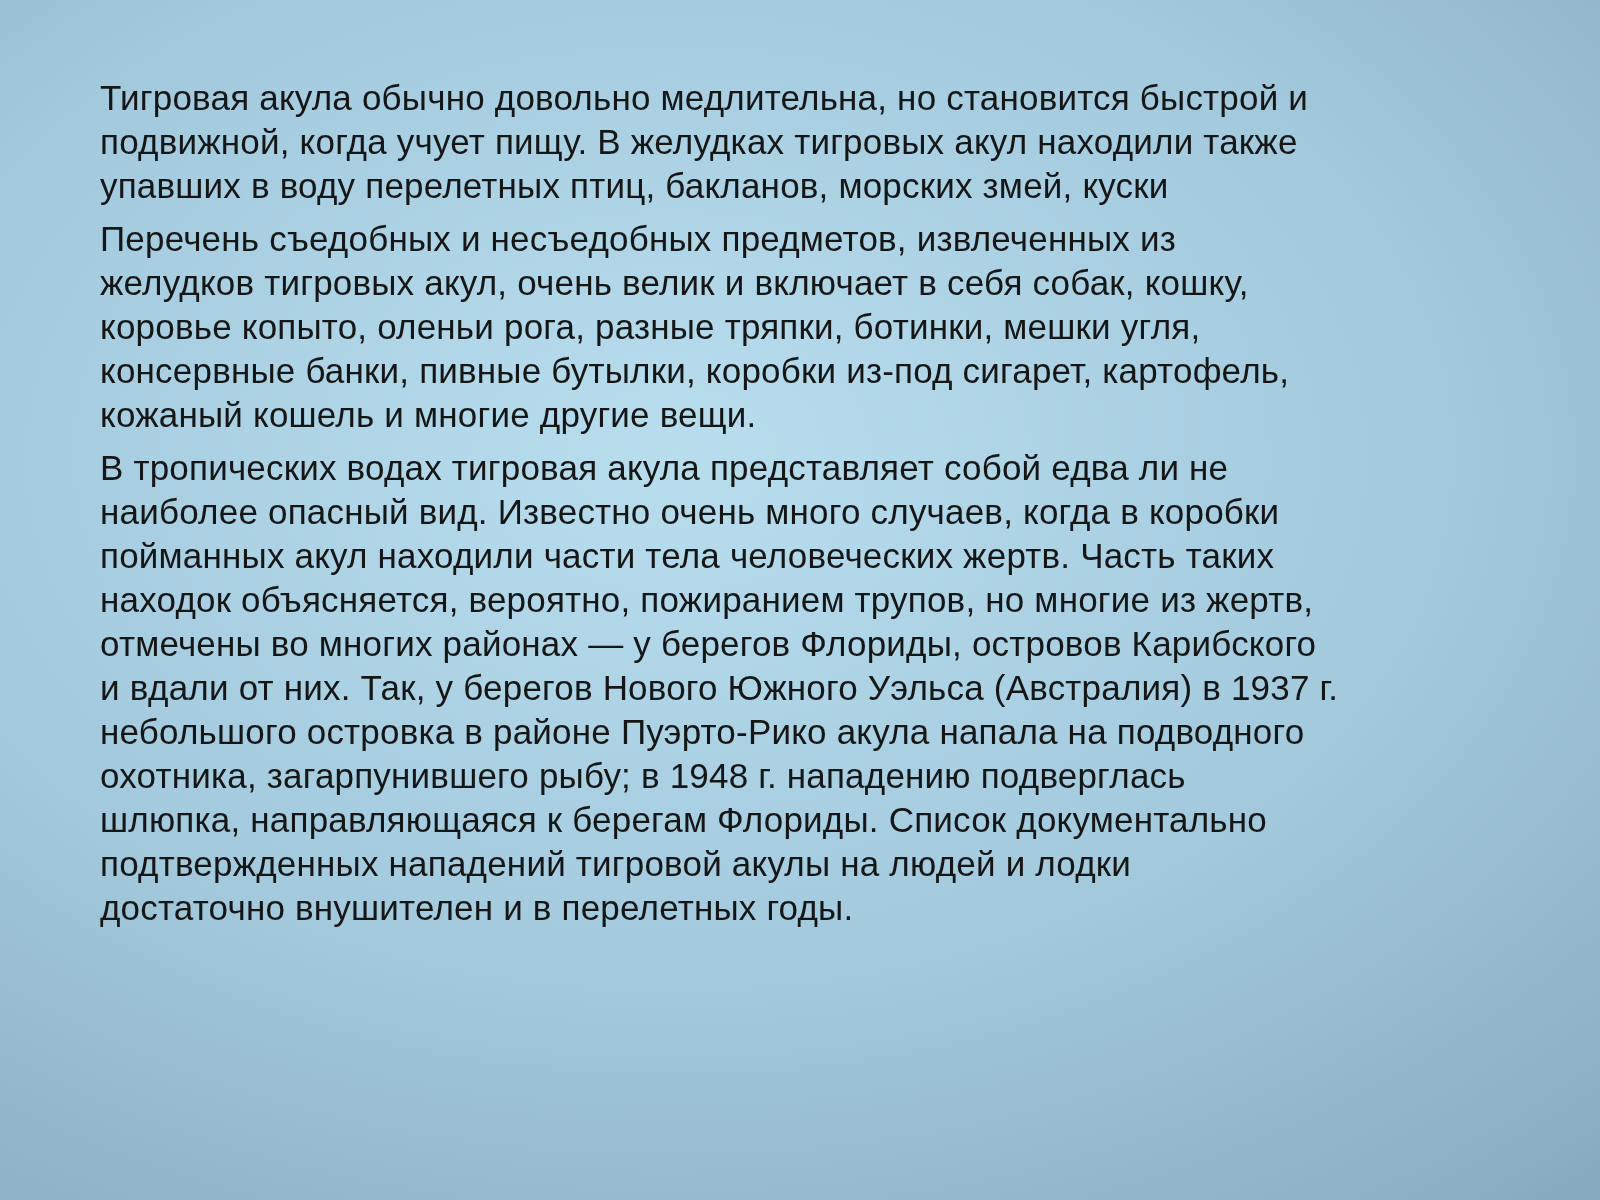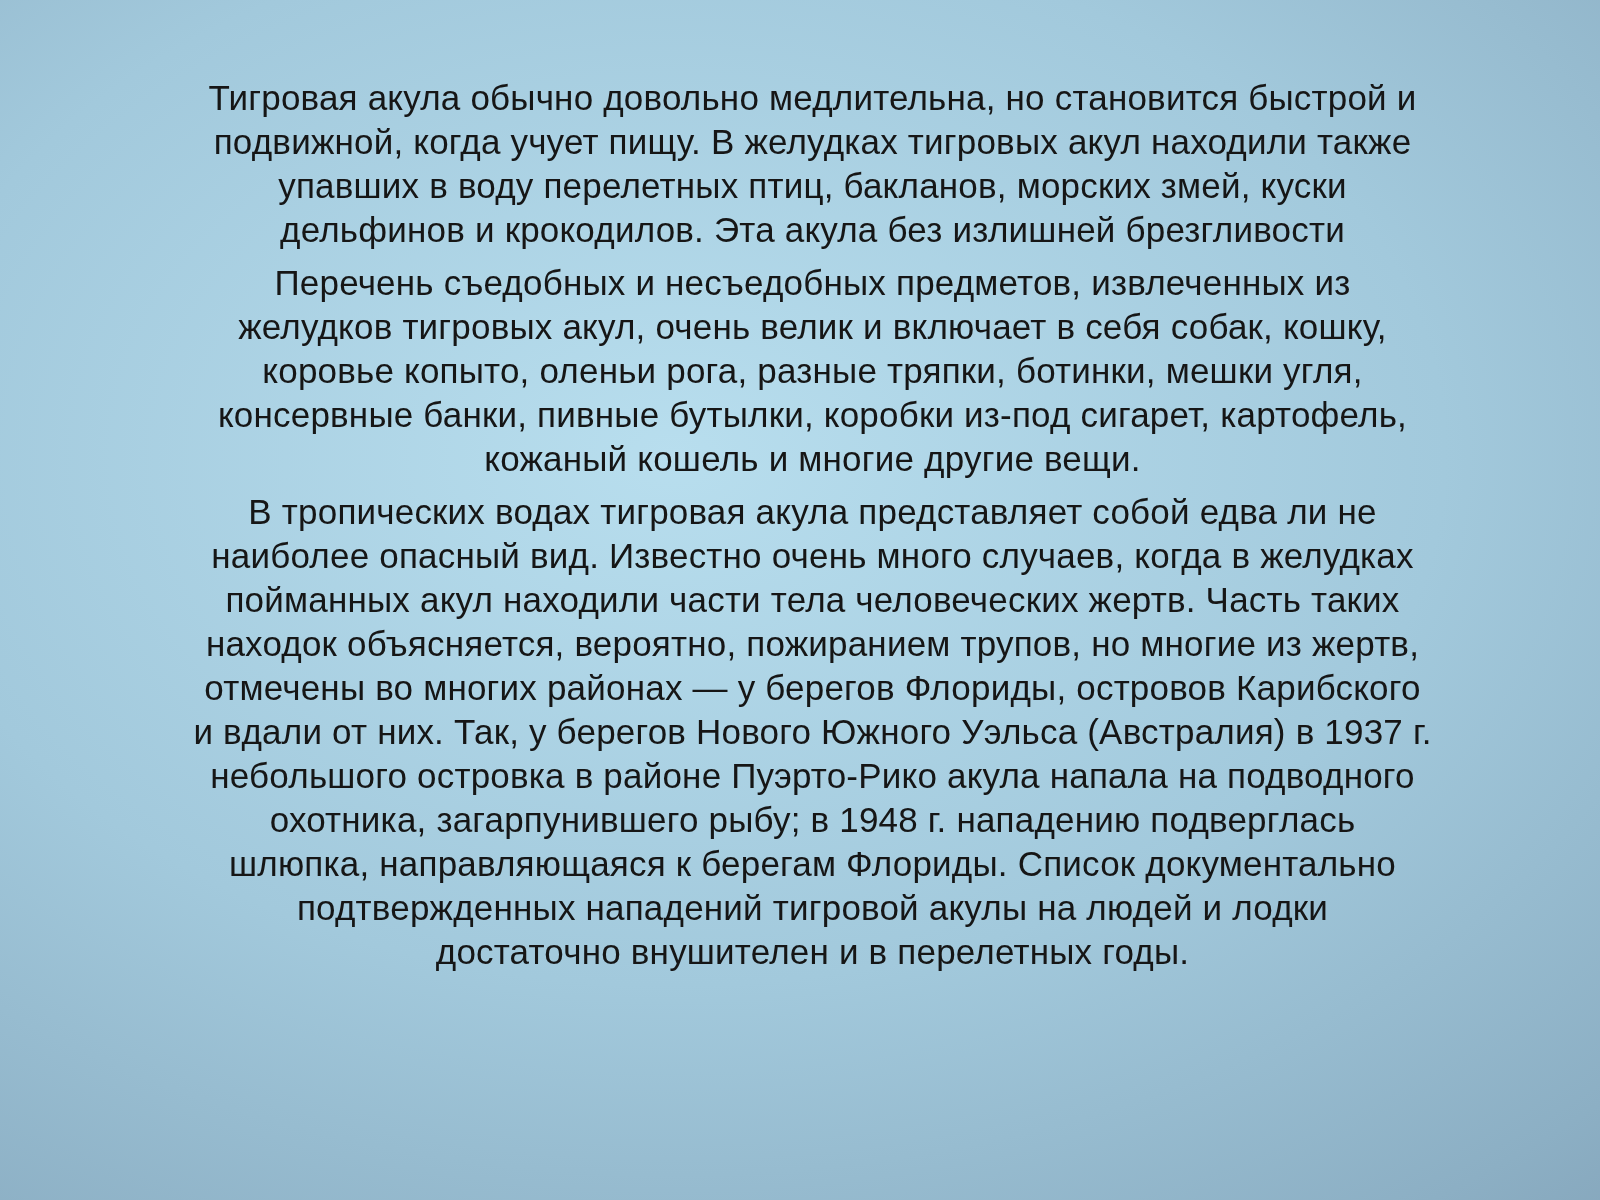--- a/index.html
+++ b/index.html
@@ -19,57 +19,55 @@
     background:
       radial-gradient(ellipse 115% 105% at 42% 38%,
         var(--bg-center, #b8deee) 0%,
         var(--bg-mid, #a2c9dc) 42%,
         #8cafc4 72%,
         var(--bg-edge, #7691a8) 100%);
   }
   .text-block {
     position: absolute;
     top: 76px;
-    left: 85px;
+    left: 100px;
     right: 60px;
     color: var(--text-color, #161616);
     font-size: 35px;
     line-height: 44px;
     letter-spacing: 0.2px;
-    text-align: center;
   }
   .para {
     margin: 0 0 9px 0;
     padding: 0;
   }
   .line {
     white-space: nowrap;
   }
 </style>
 </head>
 <body>
 
 <div class="slide">
   <div class="text-block" id="text-block">
       <div class="para">
         <div class="line">Тигровая акула обычно довольно медлительна, но становится быстрой и</div>
         <div class="line">подвижной, когда учует пищу. В желудках тигровых акул находили также</div>
         <div class="line">упавших в воду перелетных птиц, бакланов, морских змей, куски</div>
-        <div class="line">дельфинов и крокодилов. Эта акула без излишней брезгливости</div>
       </div>
       <div class="para">
         <div class="line">Перечень съедобных и несъедобных предметов, извлеченных из</div>
         <div class="line">желудков тигровых акул, очень велик и включает в себя собак, кошку,</div>
         <div class="line">коровье копыто, оленьи рога, разные тряпки, ботинки, мешки угля,</div>
         <div class="line">консервные банки, пивные бутылки, коробки из-под сигарет, картофель,</div>
         <div class="line">кожаный кошель и многие другие вещи.</div>
       </div>
       <div class="para">
         <div class="line">В тропических водах тигровая акула представляет собой едва ли не</div>
-        <div class="line">наиболее опасный вид. Известно очень много случаев, когда в желудках</div>
+        <div class="line">наиболее опасный вид. Известно очень много случаев, когда в коробки</div>
         <div class="line">пойманных акул находили части тела человеческих жертв. Часть таких</div>
         <div class="line">находок объясняется, вероятно, пожиранием трупов, но многие из жертв,</div>
         <div class="line">отмечены во многих районах — у берегов Флориды, островов Карибского</div>
         <div class="line">и вдали от них. Так, у берегов Нового Южного Уэльса (Австралия) в 1937 г.</div>
         <div class="line">небольшого островка в районе Пуэрто-Рико акула напала на подводного</div>
         <div class="line">охотника, загарпунившего рыбу; в 1948 г. нападению подверглась</div>
         <div class="line">шлюпка, направляющаяся к берегам Флориды. Список документально</div>
         <div class="line">подтвержденных нападений тигровой акулы на людей и лодки</div>
         <div class="line">достаточно внушителен и в перелетных годы.</div>
       </div>

